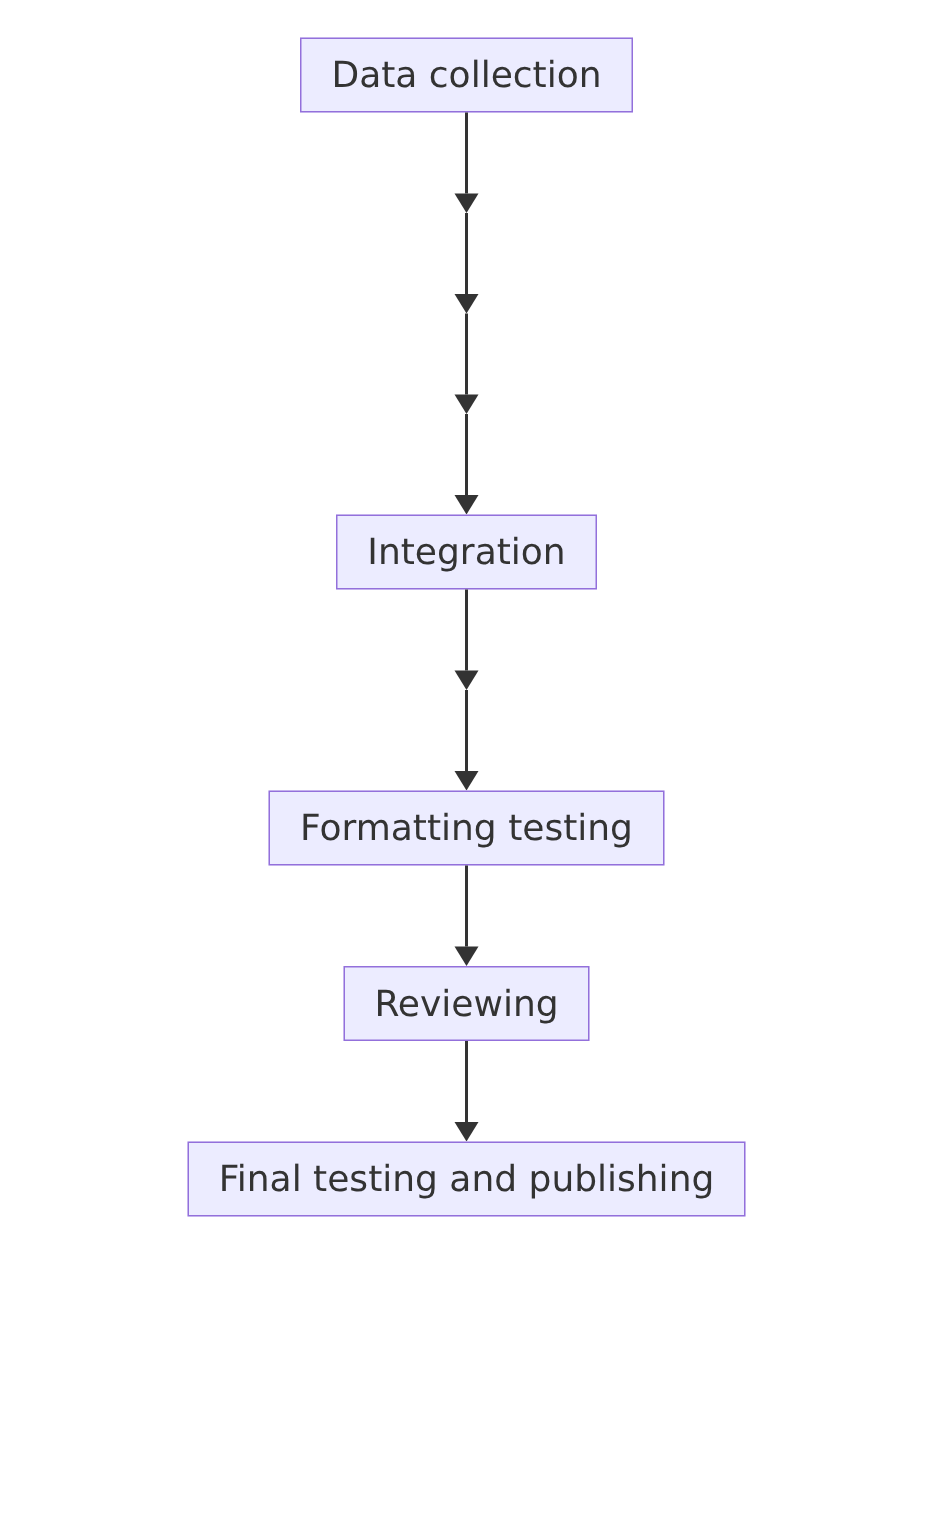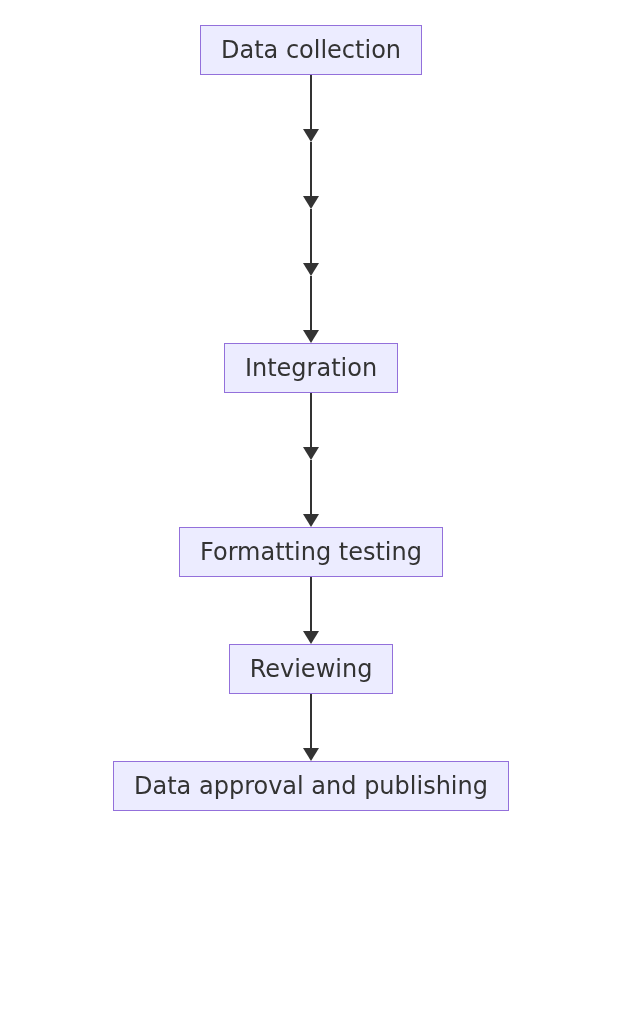--- a/index.html
+++ b/index.html
@@ -116,16 +116,16 @@
   <div class="node">
     <span>Reviewing</span>
   </div>
 
   <div class="arrow">
     <div class="shaft"></div>
     <div class="head"></div>
   </div>
 
   <div class="node">
-    <span>Data approval and publishing</span>
+    <span>Final testing and publishing</span>
   </div>
 
 </div>
 
 </body></html>

